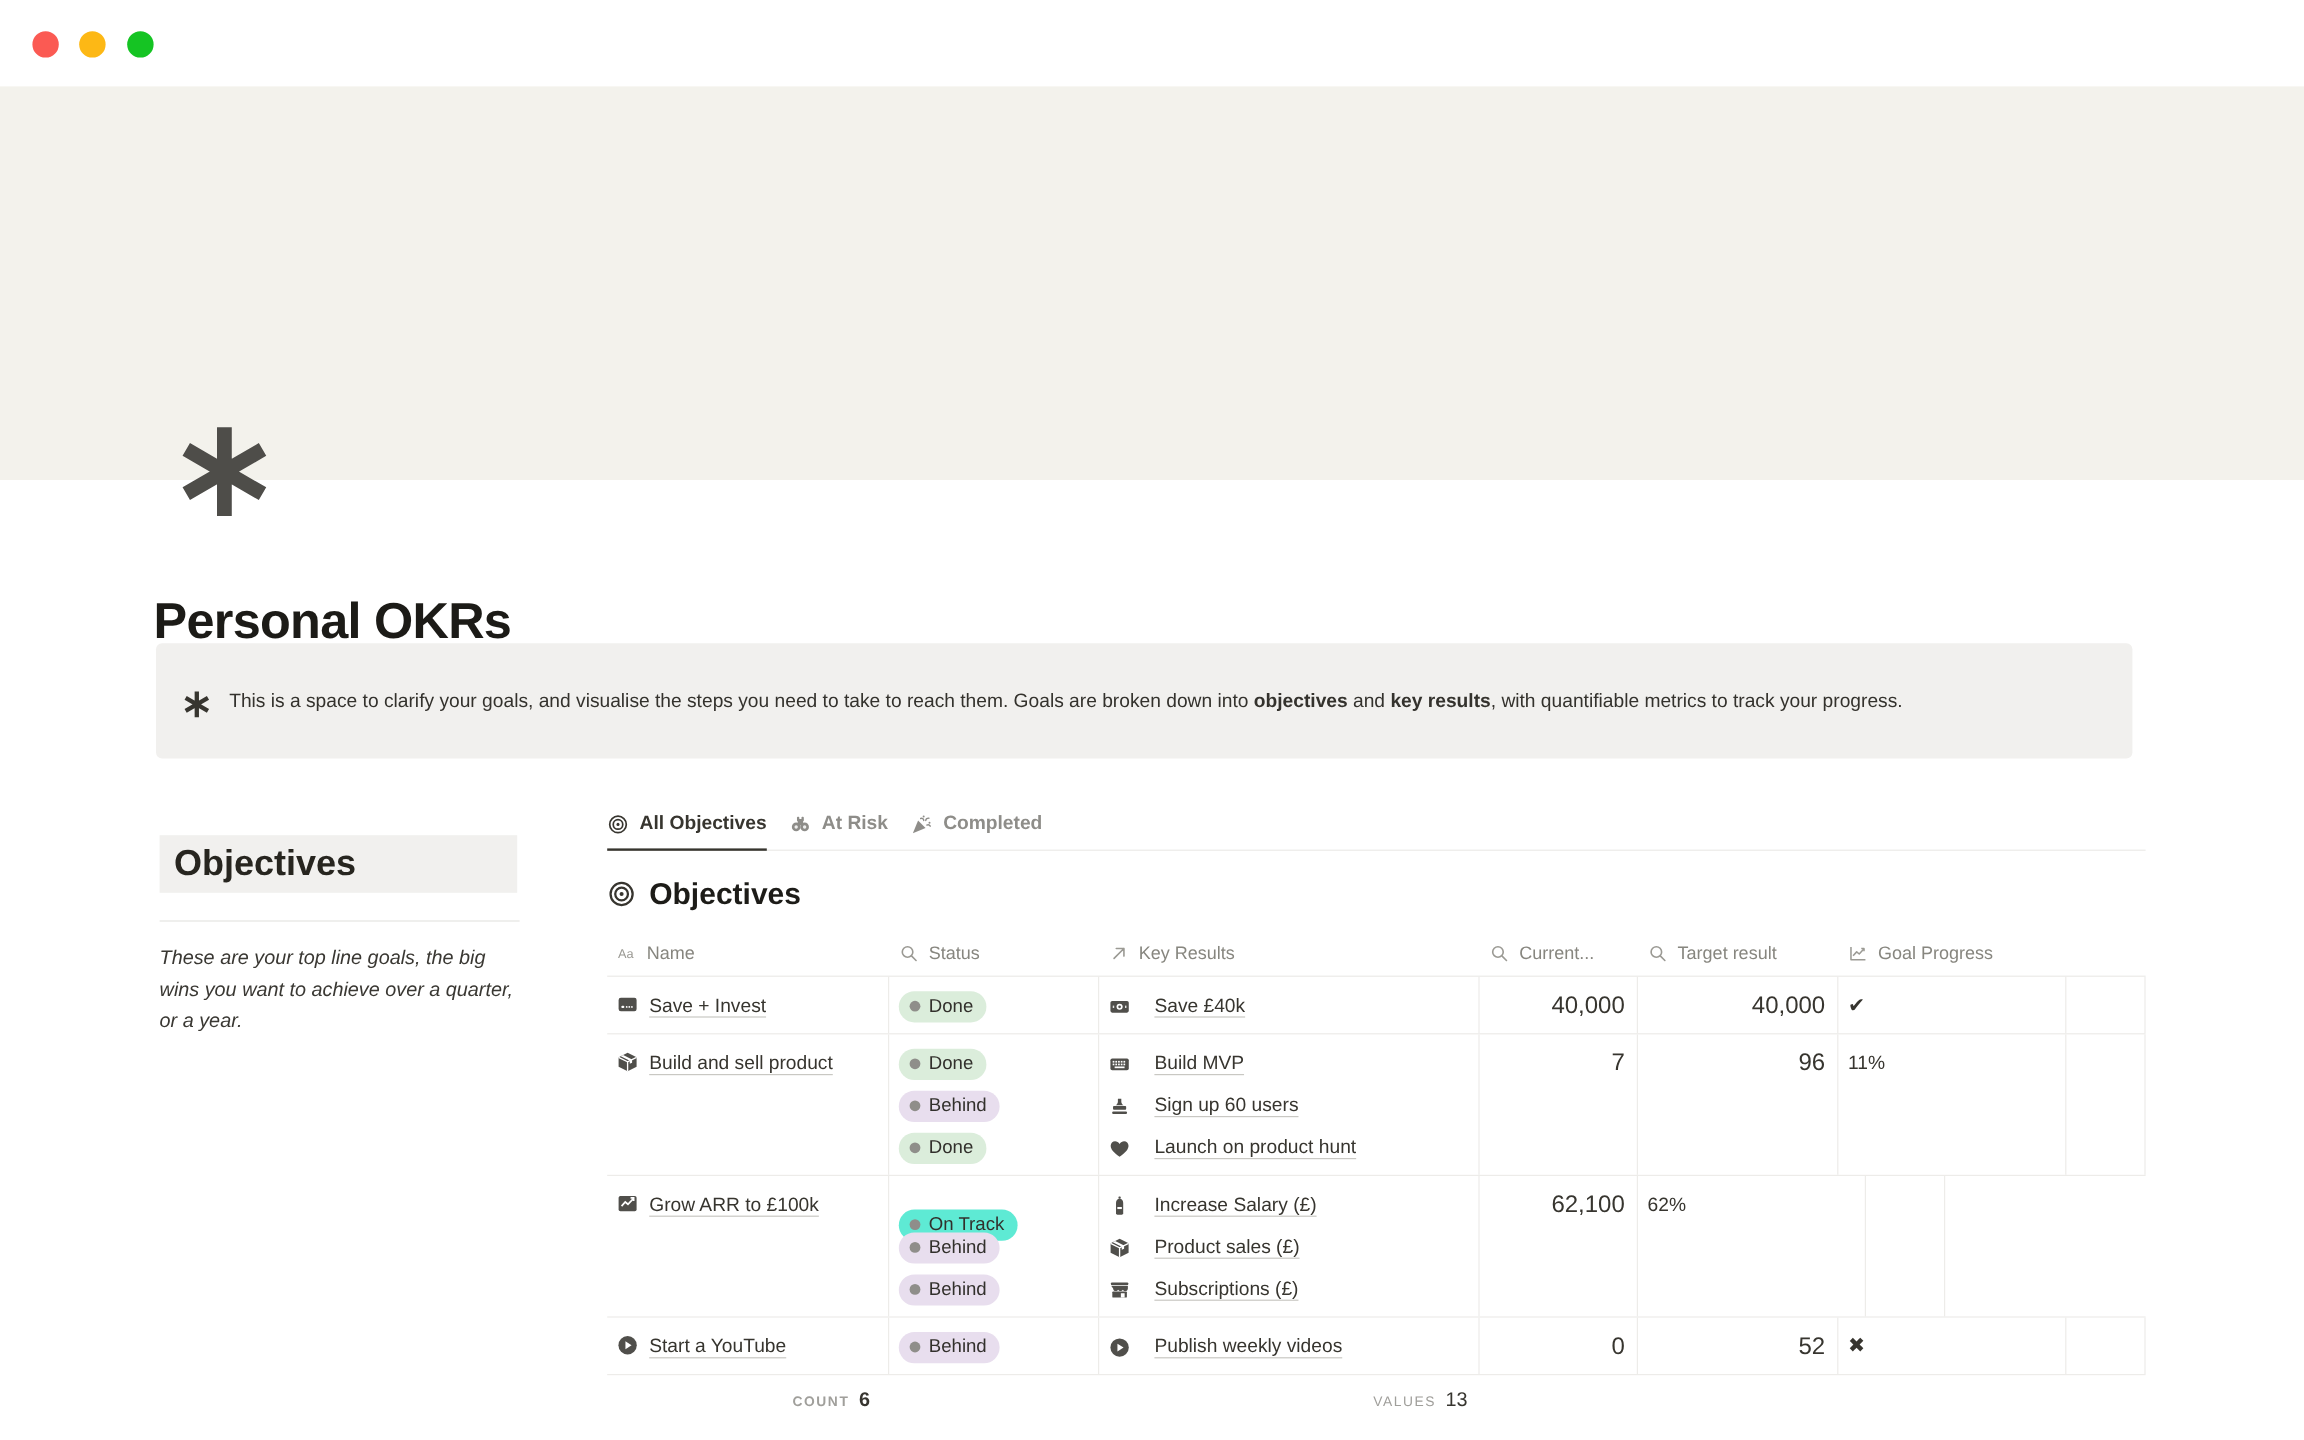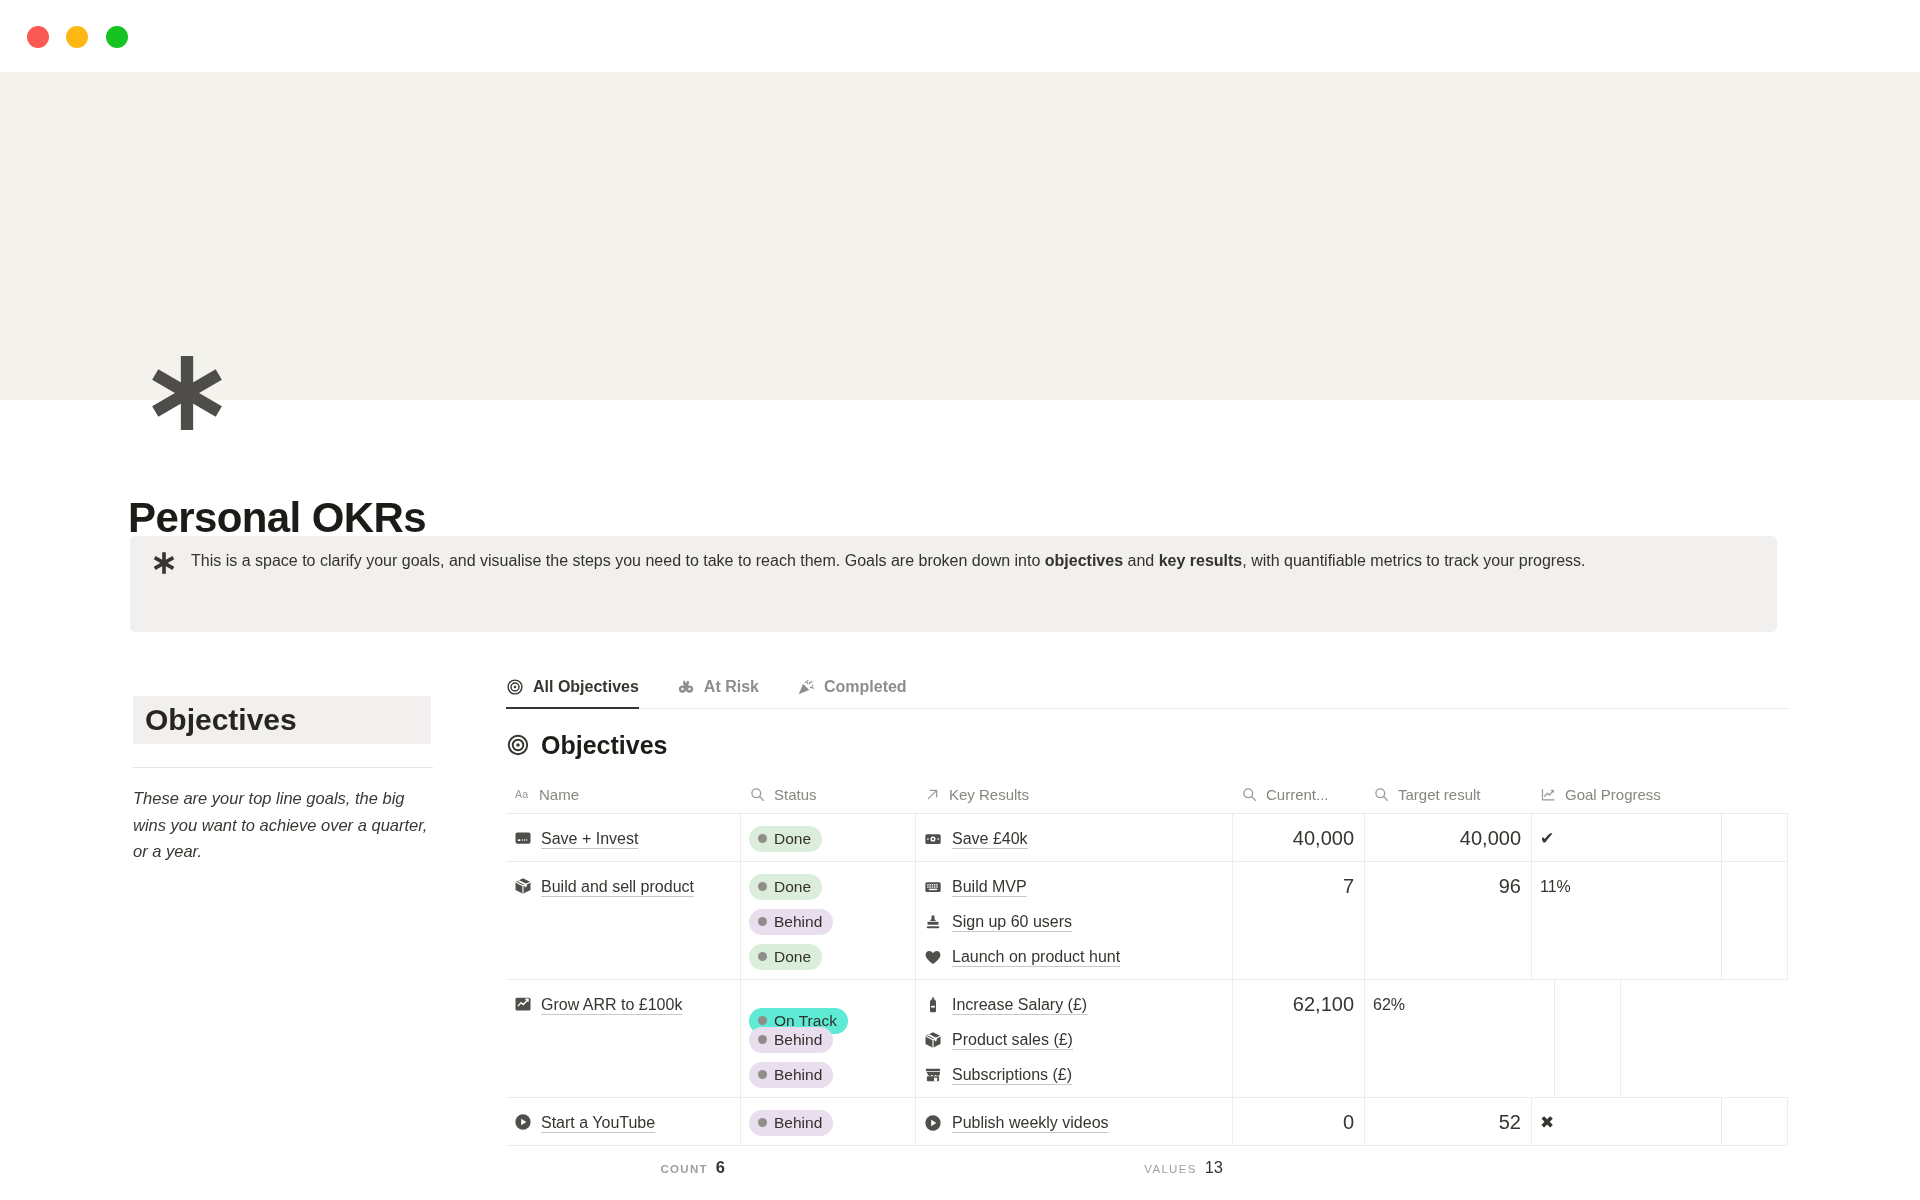--- a/index.html
+++ b/index.html
@@ -14,34 +14,34 @@
   
   .cover{position:absolute;left:0;top:72px;width:1920px;height:328px;}
   
   .page-icon{position:absolute;left:146px;top:352px;width:82px;height:82px;color:#4E4D49;}
   .page-icon svg{width:100%;height:100%;}
   
   .page-title{position:absolute;left:128px;top:466px;font-size:42px;font-weight:700;
               letter-spacing:-0.6px;color:#1C1B17;}
   
   .callout{position:absolute;left:130px;top:536px;width:1647px;height:96px;background:#F1F0EE;
-           border-radius:5px;box-sizing:border-box;padding:13px 22px;display:flex;align-items:flex-start;}
+           border-radius:5px;box-sizing:border-box;padding:37px 22px;display:flex;align-items:flex-start;}
   .callout .c-icon{width:24px;height:24px;margin-right:15px;margin-top:2px;color:#37352F;flex:none;}
   .callout .c-icon svg{width:100%;height:100%;}
   .callout-text{font-size:16px;line-height:1.55;color:#34322D;}
   .callout-text b{font-weight:700;}
   
   .sidecol{position:absolute;left:133px;top:696px;width:312px;}
   .side-h{background:#F1F0EE;width:298px;box-sizing:border-box;padding:7px 12px;font-size:30px;
           font-weight:700;color:#27251F;}
   .side-div{width:300px;border:none;border-top:1px solid #E5E4E1;margin:23px 0 0 0;}
   .side-desc{margin-top:17px;width:306px;font-style:italic;font-size:16.5px;line-height:1.62;color:#3A3833;}
   
   .rightcol{position:absolute;left:506px;top:666px;width:1282px;}
-  .tabs{display:flex;gap:38px;align-items:center;height:42px;border-bottom:1px solid #EBEAE8;}
+  .tabs{display:flex;gap:19px;align-items:center;height:42px;border-bottom:1px solid #EBEAE8;}
   .tab{position:relative;display:flex;align-items:center;gap:9px;height:100%;font-size:16px;
        font-weight:600;color:#8E8D89;cursor:pointer;}
   .tab .icon{color:#8E8D89;}
   .tab.active{color:#37352F;}
   .tab.active .icon{color:#37352F;}
   .tab.active::after{content:"";position:absolute;left:0;right:0;bottom:-1px;height:2.5px;background:#37352F;}
   .icon{display:inline-block;width:18px;height:18px;flex:none;}
   .icon svg{width:100%;height:100%;display:block;}
   .tbl-title{display:flex;align-items:center;gap:11px;margin-top:18px;height:36px;font-size:25px;
              font-weight:700;color:#1D1C18;}
@@ -52,21 +52,21 @@
   .th .icon{width:17px;height:17px;margin-right:8px;color:#9B9A94;}
   .c0{width:235px;}.c1{width:175px;}.c2{width:317px;}.c3{width:132px;}.c4{width:167px;}
   .c5{width:190px;}.c6{width:66px;}
   .tr{display:flex;border-bottom:1px solid #EDECE9;}
   .td{box-sizing:border-box;padding:7px 8px 5px;border-right:1px solid #EDECE9;}
   .stack-item{height:35px;display:flex;align-items:center;}
   .link{font-size:16px;font-weight:500;color:#37352F;cursor:pointer;}
   .name-link{display:block;width:192px;line-height:25px;padding-top:5px;}
   .name-link .icon,.kr-link .icon{width:18px;height:18px;color:#504F4B;}
   .name-link .icon{display:inline-block;vertical-align:-3px;margin-right:9px;}
-  .kr-link{display:flex;align-items:center;gap:10px;}
+  .kr-link{display:flex;align-items:center;gap:20px;}
   .ul{text-decoration:underline;text-decoration-color:#C9C8C3;text-underline-offset:3.5px;
       text-decoration-thickness:1px;}
   .pill{display:inline-flex;align-items:center;height:26px;padding:0 11px 0 9px;border-radius:13px;
         font-size:15.5px;color:#32302C;cursor:pointer;}
   .pill .dot{width:9px;height:9px;border-radius:50%;background:#8F8E8A;margin-right:7px;}
   .num{line-height:35px;font-size:20px;text-align:right;color:#37352F;}
   .td.c3,.td.c4{padding-right:10px;}
   .prog{line-height:35px;font-size:16px;color:#37352F;}
   .prog.sym{font-size:17px;font-weight:700;font-family:"DejaVu Sans","Liberation Sans",sans-serif;}
   .tfoot{display:flex;height:42px;align-items:center;}

